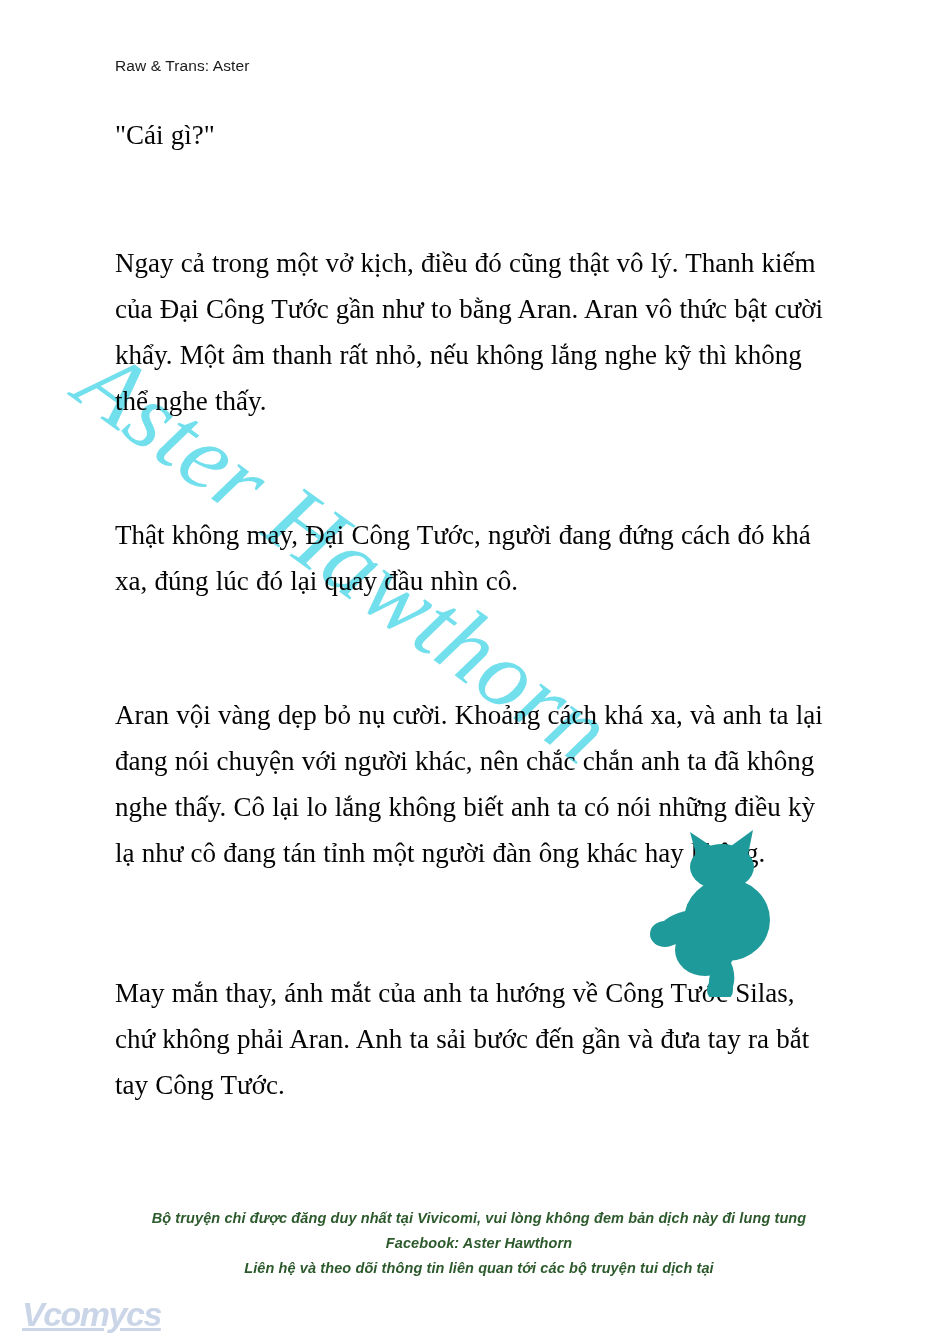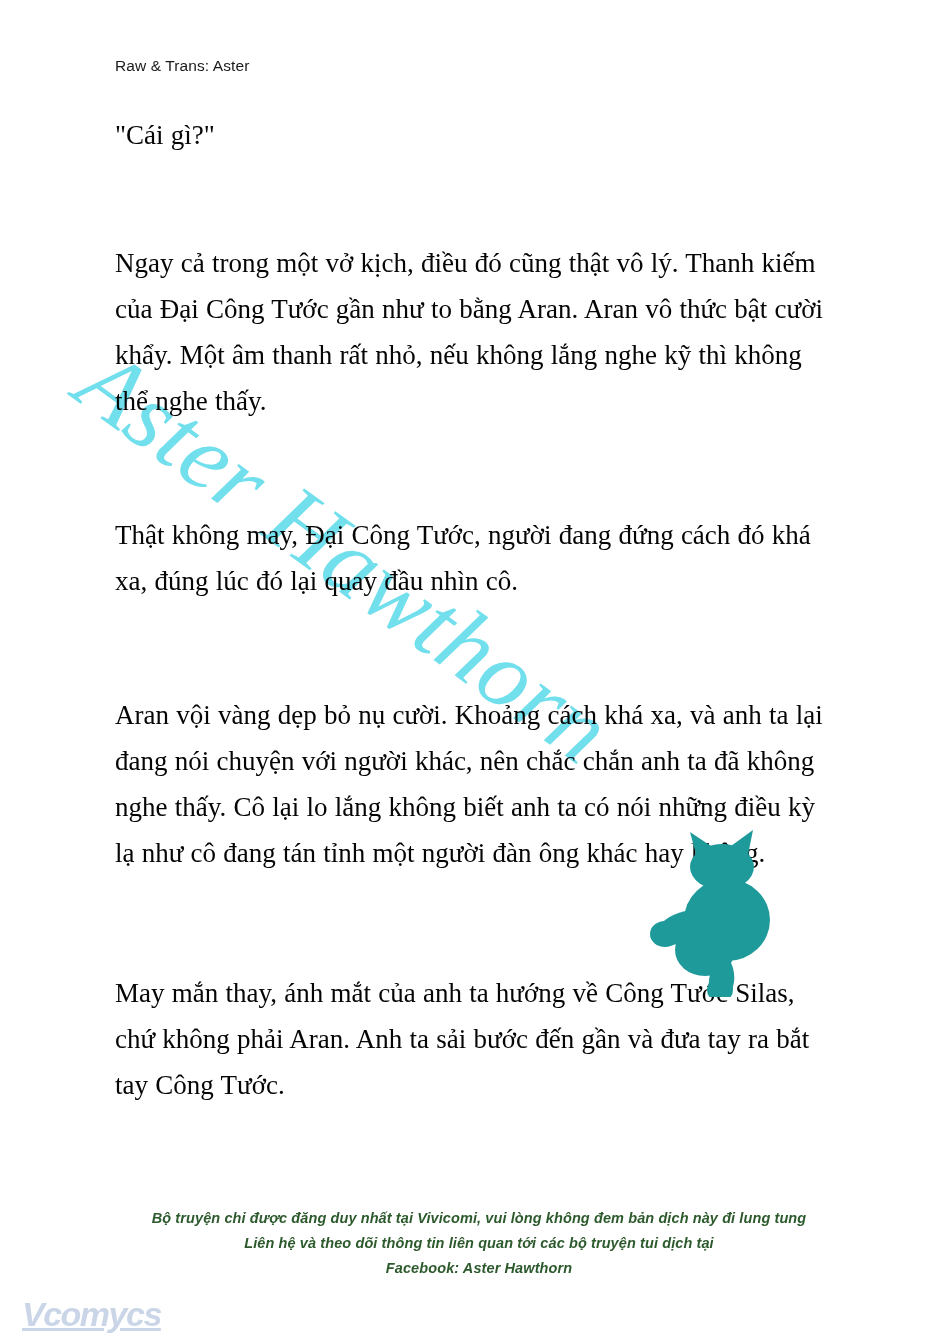--- a/index.html
+++ b/index.html
@@ -152,21 +152,21 @@
 
       <ellipse cx="60" cy="128" rx="30" ry="26"></ellipse>
 
       <path d="M70 140 Q60 160 66 172 Q74 180 84 172 Q92 162 88 146 Q84 132 74 130 Z"></path>
       <ellipse cx="75" cy="168" rx="13" ry="12"></ellipse>
     </g>
   </svg>
 
   <div id="footer-note">
     <div class="fline">Bộ truyện chỉ được đăng duy nhất tại Vivicomi, vui lòng không đem bản dịch này đi lung tung</div>
+    <div class="fline">Facebook: Aster Hawthorn</div>
     <div class="fline">Liên hệ và theo dõi thông tin liên quan tới các bộ truyện tui dịch tại</div>
-    <div class="fline">Facebook: Aster Hawthorn</div>
   </div>
 
   <div id="brand-logo">
     <div class="logo-word">Vcomycs</div>
   </div>
 
 </div>
 
 </body></html>

